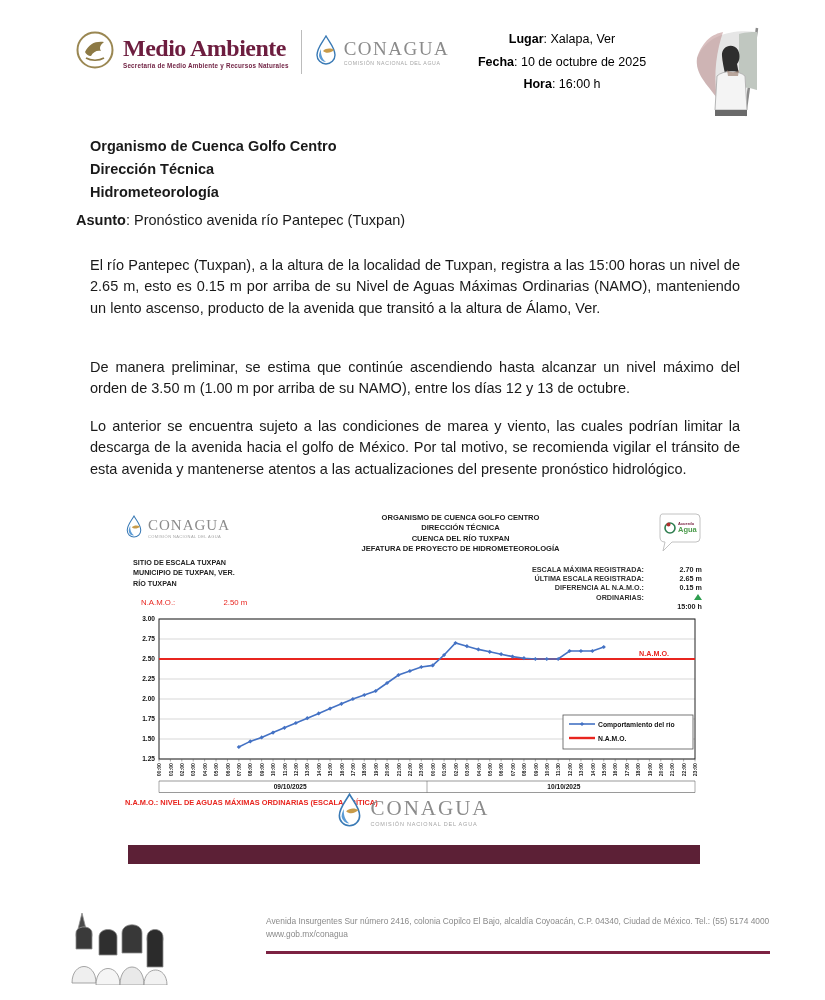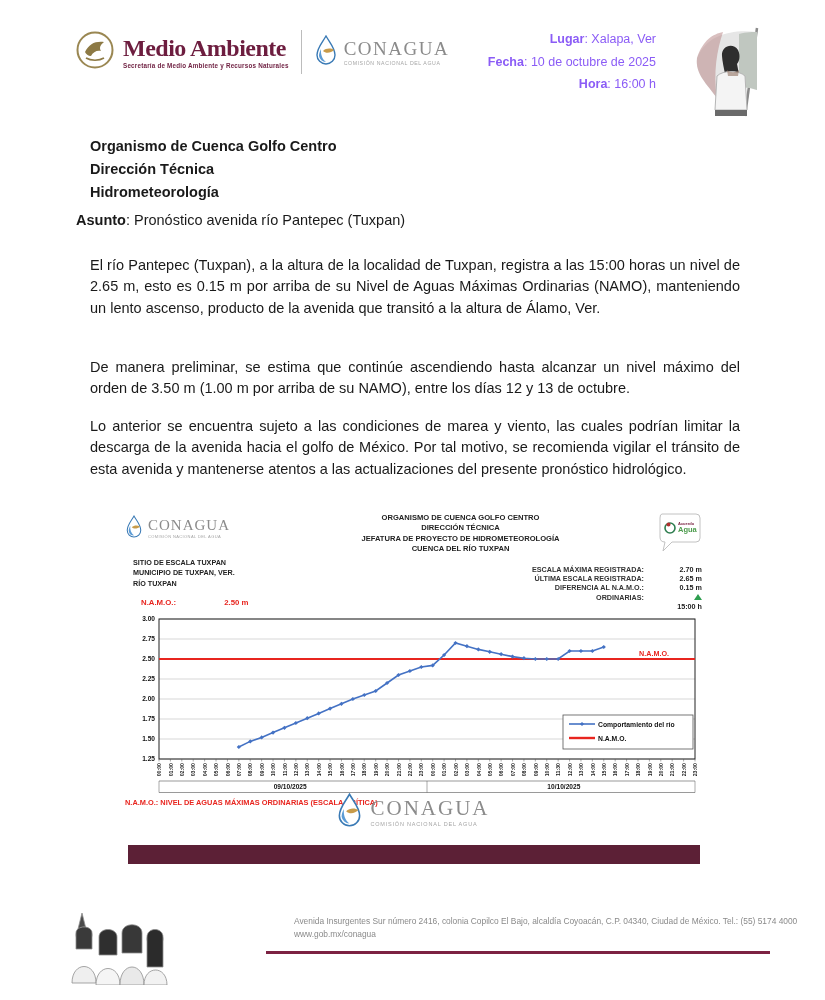--- a/index.html
+++ b/index.html
@@ -11,22 +11,22 @@
   .semarnat{display:flex;align-items:center;gap:8px;justify-content:center;}
   .semarnat-txt .t{font-family:"Liberation Serif",serif;font-weight:bold;font-size:24px;
                    color:#6d1d3f;letter-spacing:-0.5px;line-height:1;}
   .semarnat-txt .s{font-size:6.3px;font-weight:bold;color:#6d1d3f;margin-top:2px;letter-spacing:.2px;}
   .vdiv{width:1px;height:44px;background:#bcbcbc;}
   .conagua-lockup{display:flex;align-items:center;gap:6px;}
   .conagua-txt .t{font-family:"Liberation Serif",serif;font-size:19px;color:#8b8b8b;
                   letter-spacing:1.5px;line-height:1;}
   .conagua-txt .s{font-size:5.2px;color:#a5a5a5;letter-spacing:.6px;margin-top:2px;}
 
-  .meta{position:absolute;top:28px;left:468px;width:188px;text-align:right;
-        font-size:12.5px;line-height:1.8;color:#8b5cf6;}
+  .meta{position:absolute;top:28px;left:468px;width:188px;text-align:center;
+        font-size:12.5px;line-height:1.8;color:#000000;}
   .meta b{font-weight:bold;}
 
   .flag-art{position:absolute;top:24px;left:683px;width:92px;height:97px;}
 
   
   .addressee{position:absolute;top:135px;left:90px;font-weight:bold;font-size:14.5px;line-height:1.6;}
   .asunto{position:absolute;top:212px;left:76px;font-size:14.5px;}
   .asunto b{font-weight:bold;}
   .para{position:absolute;left:90px;width:650px;font-size:14.5px;line-height:1.48;text-align:justify;}
   .p1{top:255px;} .p2{top:357px;} .p3{top:416px;}
@@ -34,21 +34,21 @@
   
   .chart{position:absolute;top:512px;left:125px;width:577px;}
   .chart-head{display:flex;align-items:flex-start;}
   .chart-logo{width:150px;display:flex;align-items:center;gap:5px;padding-top:3px;}
   .chart-logo .t{font-family:"Liberation Serif",serif;font-size:15px;color:#8b8b8b;letter-spacing:1px;line-height:1;}
   .chart-logo .s{font-size:4px;color:#a5a5a5;letter-spacing:.4px;margin-top:1px;}
   .chart-titles{flex:1;text-align:center;font-size:7.6px;font-weight:bold;color:#222;line-height:1.38;padding-top:1px;}
   .chart-badge{width:56px;display:flex;justify-content:flex-end;}
   .chart-sub{display:flex;justify-content:space-between;margin-top:3px;}
   .site{font-size:7.2px;font-weight:bold;color:#222;line-height:1.45;margin-left:8px;}
-  .namo-note{margin-top:9px;margin-left:16px;font-size:7.8px;font-weight:bold;color:#e8251f;}
+  .namo-note{margin-top:9px;margin-left:16px;font-size:7.8px;font-weight:normal;color:#e8251f;}
   .namo-note .v{margin-left:46px;}
   .stats{display:grid;grid-template-columns:auto 42px;column-gap:16px;justify-items:end;
          font-size:7.2px;font-weight:bold;color:#222;line-height:1.28;align-items:center;margin-top:7px;}
   .stats .lab{color:#333;}
   .tri{display:inline-block;width:0;height:0;border-left:4px solid transparent;
        border-right:4px solid transparent;border-bottom:6px solid #2e9e4f;}
   .chart-plot{margin-top:2px;display:block;}
   .chart-foot{font-size:7.4px;font-weight:bold;color:#e8251f;margin-top:1px;}
 
   
@@ -59,21 +59,21 @@
   .maroon-bar{position:absolute;top:845px;left:128px;width:572px;height:19px;background:#5c2036;}
 
   
   .footer{position:absolute;top:903px;left:70px;width:700px;height:92px;}
   .women{position:absolute;left:0;top:6px;width:100px;height:76px;}
   .year-block{position:absolute;left:100px;top:2px;width:112px;text-align:center;
               color:#611232;font-family:"Liberation Serif",serif;}
   .year-block .y{font-size:33px;font-weight:bold;line-height:1;}
   .year-block .ys{font-size:9px;line-height:1.2;}
   .year-block .yt{font-size:15.5px;font-weight:bold;line-height:1.08;}
-  .addr{position:absolute;left:196px;top:12px;width:504px;font-size:8.4px;color:#8a8a8a;line-height:1.55;margin-left:28px;}
+  .addr{position:absolute;left:196px;top:12px;width:504px;font-size:8.4px;color:#8a8a8a;line-height:1.55;}
   .addr-rule{position:absolute;left:196px;top:48px;width:504px;height:3px;background:#7c2242;}
 </style>
 </head>
 <body>
 
 <div class="page">
 
   <div class="brandbar">
     <div class="semarnat">
       <span>
@@ -149,22 +149,22 @@
           </svg>
         </span>
         <span>
           <div class="t">CONAGUA</div>
           <div class="s">COMISIÓN NACIONAL DEL AGUA</div>
         </span>
       </div>
       <div class="chart-titles">
         <div>ORGANISMO DE CUENCA GOLFO CENTRO</div>
         <div>DIRECCIÓN TÉCNICA</div>
+        <div>CUENCA DEL RÍO TUXPAN</div>
         <div>JEFATURA DE PROYECTO DE HIDROMETEOROLOGÍA</div>
-        <div>CUENCA DEL RÍO TUXPAN</div>
       </div>
       <div class="chart-badge">
         <svg width="46" height="42" viewBox="0 0 46 42">
           <path d="M6,2 L40,2 Q44,2 44,6 L44,26 Q44,30 40,30 L16,30 L7,39 L9,30 Q4,30 4,25 L4,6 Q4,2 6,2 Z" fill="#ffffff" stroke="#c2c2c2" stroke-width="1"></path>
           <circle cx="14" cy="16" r="5" fill="none" stroke="#2e7d4f" stroke-width="1.6"></circle>
           <circle cx="12.5" cy="12.5" r="2" fill="#b03030"></circle>
           <text x="22" y="13" font-size="4" fill="#7a2242" font-weight="bold" font-family="Liberation Sans, sans-serif">Acuerdo</text>
           <text x="22" y="20" font-size="7.5" fill="#4c9b4c" font-weight="bold" font-family="Liberation Sans, sans-serif">Agua</text>
         </svg>
       </div>

